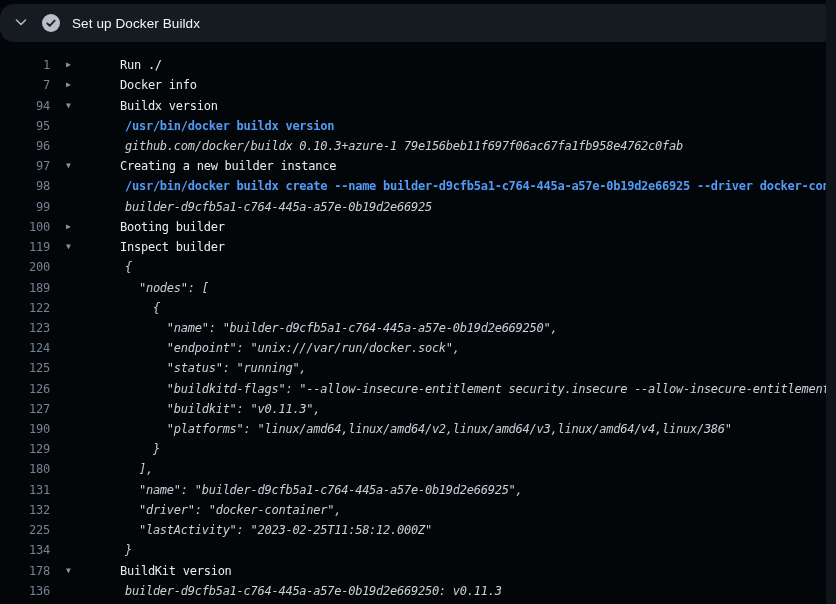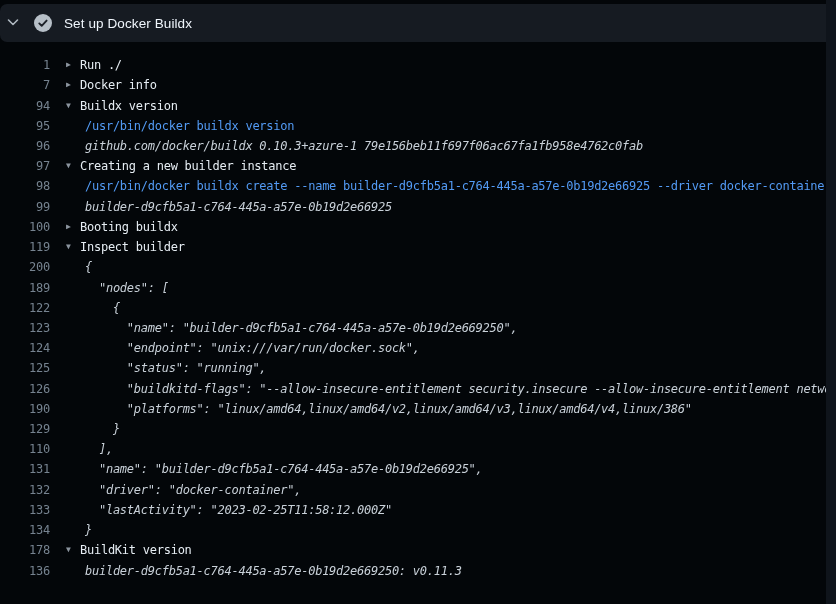--- a/index.html
+++ b/index.html
@@ -23,22 +23,22 @@
     overflow:hidden;
     font-family:"Liberation Sans", sans-serif;
     position:relative;
   }
   .step-header{
     margin-top:4px;
     height:38px;
     background:var(--header-bg);
     display:flex;
     align-items:center;
-    padding:0 12px 0 0;
-    border-radius:7px;
+    padding:0 12px 0 8px;
+    border-radius:14px;
     cursor:pointer;
   }
   .chev-btn{
     width:26px;height:26px;
     display:flex;align-items:center;justify-content:center;
     background:transparent;border:none;padding:0;
     cursor:pointer;
   }
   .status-icon{
     width:18px;height:18px;
@@ -79,23 +79,23 @@
     align-items:center;
   }
   .arrow{
     display:inline-block;
     width:14px;
     flex-shrink:0;
     font-size:8px;
     color:var(--arrow-color);
     line-height:1;
   }
-  .txt{white-space:pre;}
+  .txt{white-space:pre;margin-left:40px;}
   .row.output .lc{padding-left:19px;}
-  .row.command .lc{padding-left:19px;}
+  .row.command .lc{padding-left:19px;font-weight:bold;}
   .row.output .txt{color:var(--text-color);font-style:italic;}
   .row.command .txt{color:var(--command-color);}
   .row.group .txt{color:var(--group-color);}
   .row.group{cursor:pointer;}
   .scrollbar{
     position:absolute;
     top:0;right:0;
     width:10px;height:604px;
     background:var(--scrollbar-bg);
   }
@@ -182,21 +182,21 @@
     <span class="lc">
       
       <span class="txt">builder-d9cfb5a1-c764-445a-a57e-0b19d2e66925</span>
     </span>
   </div>
 
   <div class="row group">
     <span class="ln">100</span>
     <span class="lc">
       <span class="arrow">▶</span>
-      <span class="txt">Booting buildx</span>
+      <span class="txt">Booting builder</span>
     </span>
   </div>
 
   <div class="row group">
     <span class="ln">119</span>
     <span class="lc">
       <span class="arrow">▼</span>
       <span class="txt">Inspect builder</span>
     </span>
   </div>
@@ -250,39 +250,46 @@
   </div>
 
   <div class="row output">
     <span class="ln">126</span>
     <span class="lc">
       
       <span class="txt">      "buildkitd-flags": "--allow-insecure-entitlement security.insecure --allow-insecure-entitlement network</span>
     </span>
   </div>
 
+  <div class="row output">
+    <span class="ln">127</span>
+    <span class="lc">
+      
+      <span class="txt">      "buildkit": "v0.11.3",</span>
+    </span>
+  </div>
 
   <div class="row output">
     <span class="ln">190</span>
     <span class="lc">
       
       <span class="txt">      "platforms": "linux/amd64,linux/amd64/v2,linux/amd64/v3,linux/amd64/v4,linux/386"</span>
     </span>
   </div>
 
   <div class="row output">
     <span class="ln">129</span>
     <span class="lc">
       
       <span class="txt">    }</span>
     </span>
   </div>
 
   <div class="row output">
-    <span class="ln">110</span>
+    <span class="ln">180</span>
     <span class="lc">
       
       <span class="txt">  ],</span>
     </span>
   </div>
 
   <div class="row output">
     <span class="ln">131</span>
     <span class="lc">
       
@@ -292,21 +299,21 @@
 
   <div class="row output">
     <span class="ln">132</span>
     <span class="lc">
       
       <span class="txt">  "driver": "docker-container",</span>
     </span>
   </div>
 
   <div class="row output">
-    <span class="ln">133</span>
+    <span class="ln">225</span>
     <span class="lc">
       
       <span class="txt">  "lastActivity": "2023-02-25T11:58:12.000Z"</span>
     </span>
   </div>
 
   <div class="row output">
     <span class="ln">134</span>
     <span class="lc">
       

